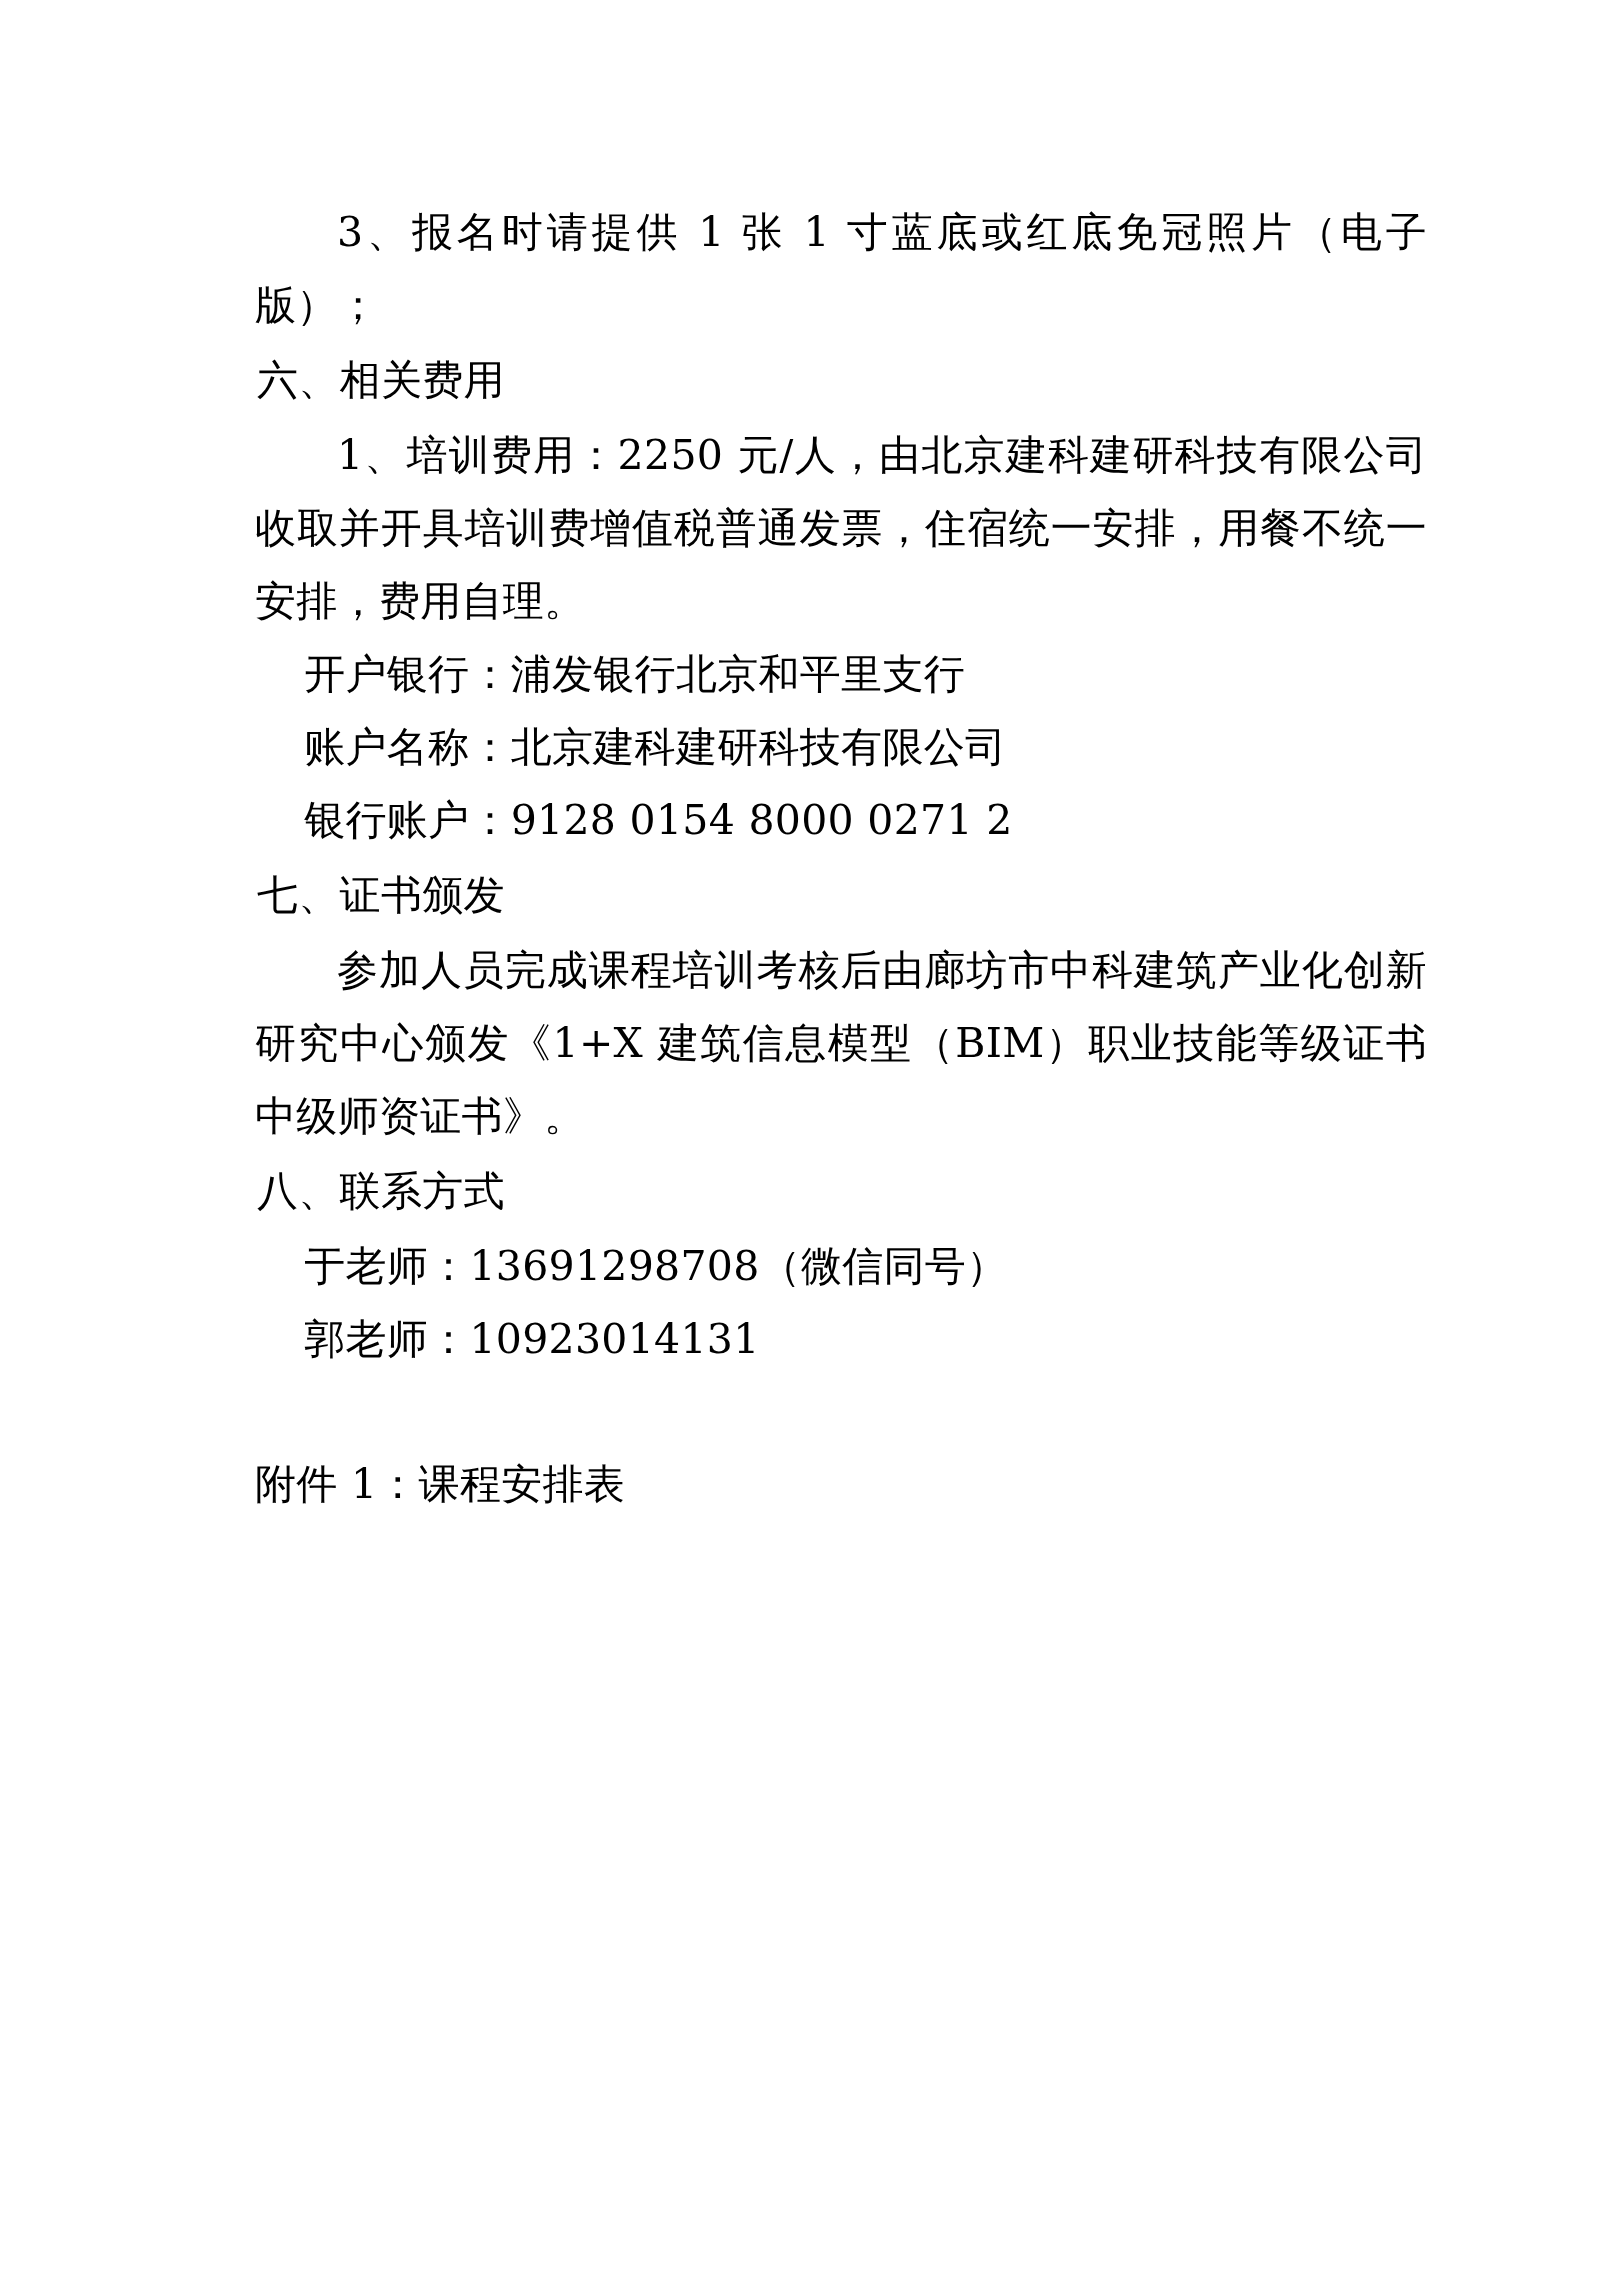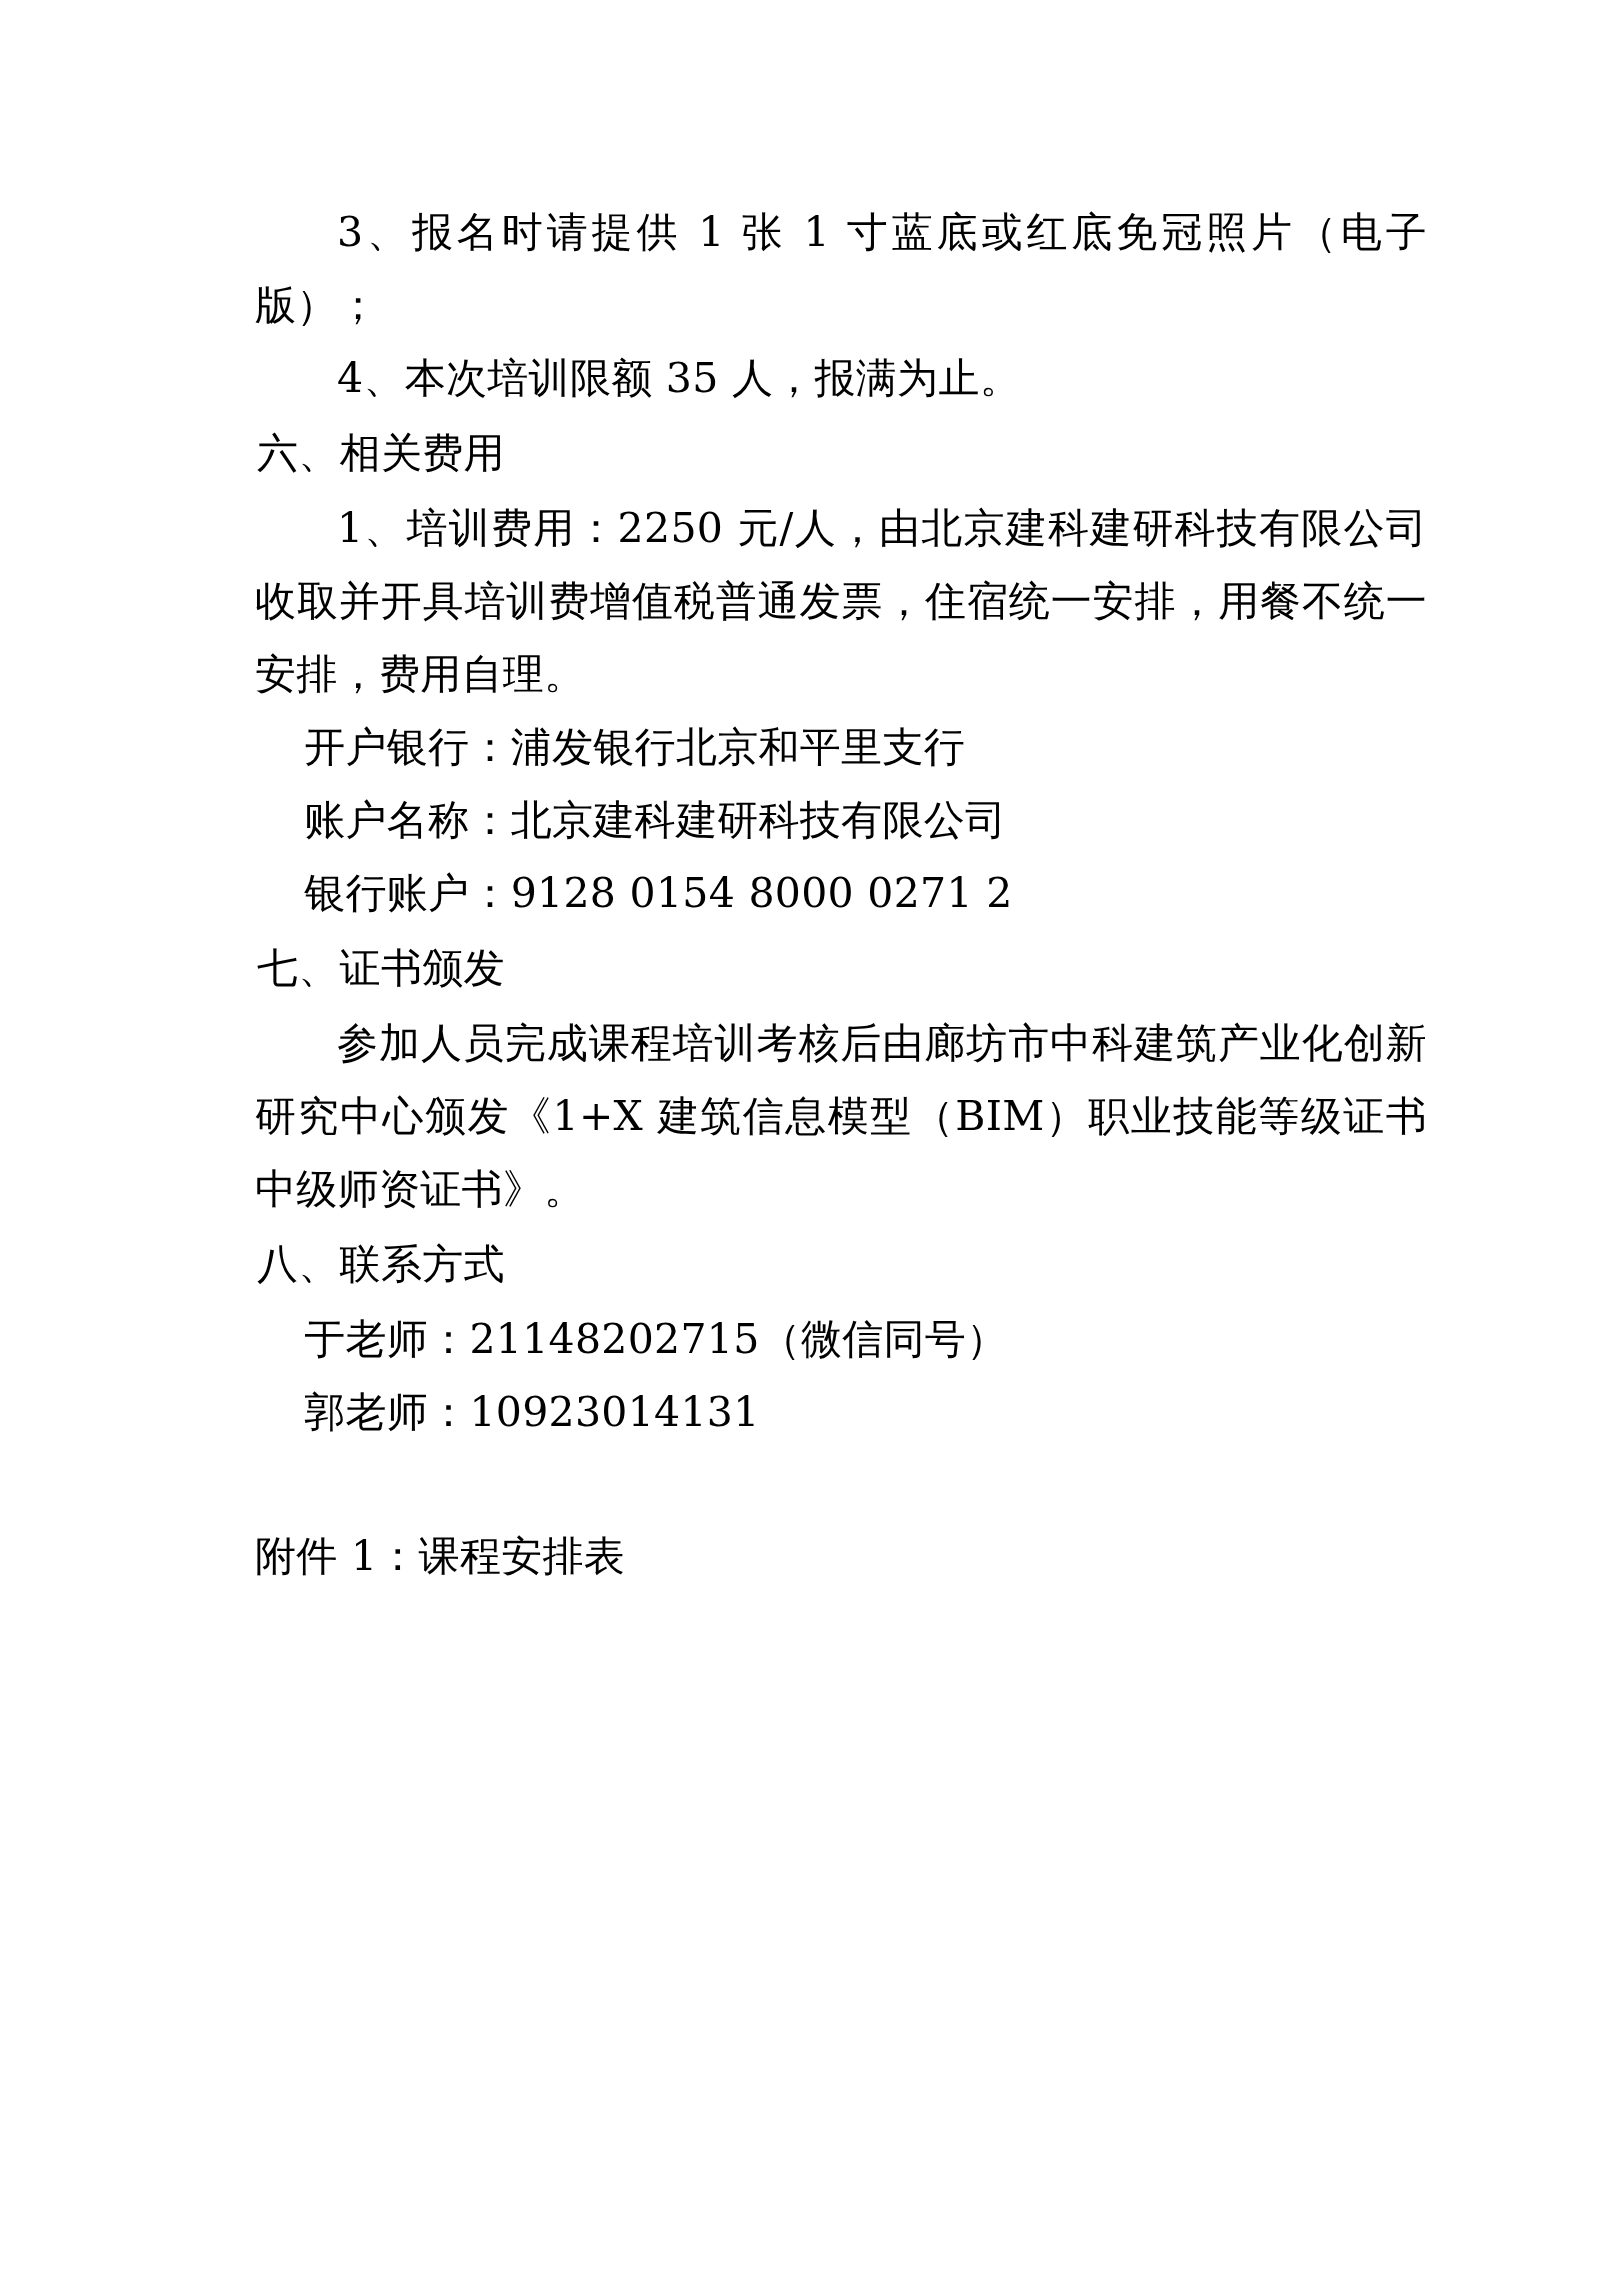--- a/index.html
+++ b/index.html
@@ -49,40 +49,39 @@
   }
 </style>
 </head>
 <body>
 
 <div class="page">
   <div class="doc-body">
 
     <p class="para">3、报名时请提供 1 张 1 寸蓝底或红底免冠照片（电子版）；</p>
 
-    <p class="para">4、本次培训限额 35 人，报满为止。</p>
 
     <p class="para-heading">六、相关费用</p>
 
     <p class="para">1、培训费用：2250 元/人，由北京建科建研科技有限公司收取并开具培训费增值税普通发票，住宿统一安排，用餐不统一安排，费用自理。</p>
 
 
     <p class="para-sub">开户银行：浦发银行北京和平里支行</p>
 
     <p class="para-sub">账户名称：北京建科建研科技有限公司</p>
 
     <p class="para-sub">银行账户：9128 0154 8000 0271 2</p>
 
     <p class="para-heading">七、证书颁发</p>
 
     <p class="para">参加人员完成课程培训考核后由廊坊市中科建筑产业化创新研究中心颁发《1+X 建筑信息模型（BIM）职业技能等级证书中级师资证书》。</p>
 
     <p class="para-heading">八、联系方式</p>
 
-    <p class="para-sub">于老师：21148202715（微信同号）</p>
+    <p class="para-sub">于老师：13691298708（微信同号）</p>
 
     <p class="para-sub">郭老师：10923014131</p>
 
 
     <div class="spacer-line"></div>
 
     <p class="para-attach">附件 1：课程安排表</p>
 
   </div>
 </div>

